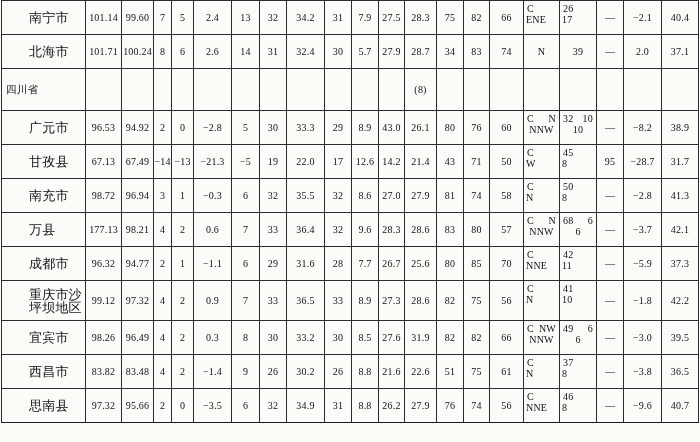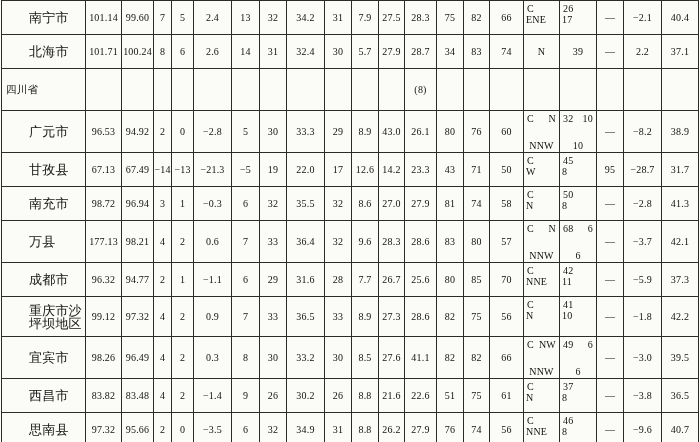--- a/index.html
+++ b/index.html
@@ -40,21 +40,21 @@
     font-size:10.5px;
   }
   tr.city{height:34px;}
   tr.province{height:42px;}
   tr.tall{height:40px;}
   table.climate tr:last-child td{border-bottom:1.6px solid #1c1c1c;}
   
   td.wind{vertical-align:top;padding:1px 2px;}
   .wl1{display:flex;justify-content:space-between;line-height:11px;padding:1px 1px 0 1px;}
   .wl2{text-align:left;padding-right:6px;line-height:11px;}
-  .wl2.center{text-align:center;padding-right:0;margin-top:16px;}
+  .wl2.center{text-align:center;padding-right:0;}
   .wsingle{display:flex;align-items:center;justify-content:center;height:30px;}
 </style>
 </head>
 <body>
 
 <table class="climate">
   <colgroup>
     <col style="width:84px">
       <col style="width:36px">
       <col style="width:32px">
@@ -130,21 +130,21 @@
         <td>34</td>
         <td>83</td>
         <td>74</td>
         <td class="wind">
           <div class="wsingle">N</div>
         </td>
         <td class="wind">
           <div class="wsingle">39</div>
         </td>
         <td>—</td>
-        <td>2.2</td>
+        <td>2.0</td>
         <td>37.1</td>
       </tr>
       <tr class="province">
         <td class="name">四川省</td>
         <td></td>
         <td></td>
         <td></td>
         <td></td>
         <td></td>
         <td></td>
@@ -204,21 +204,21 @@
         <td>67.49</td>
         <td>−14</td>
         <td>−13</td>
         <td>−21.3</td>
         <td>−5</td>
         <td>19</td>
         <td>22.0</td>
         <td>17</td>
         <td>12.6</td>
         <td>14.2</td>
-        <td>23.3</td>
+        <td>21.4</td>
         <td>43</td>
         <td>71</td>
         <td>50</td>
         <td class="wind">
           <div class="wl1">
             <span>C</span>
             <span></span>
           </div>
           <div class="wl2">W</div>
         </td>
@@ -379,21 +379,21 @@
         <td>96.49</td>
         <td>4</td>
         <td>2</td>
         <td>0.3</td>
         <td>8</td>
         <td>30</td>
         <td>33.2</td>
         <td>30</td>
         <td>8.5</td>
         <td>27.6</td>
-        <td>41.1</td>
+        <td>31.9</td>
         <td>82</td>
         <td>82</td>
         <td>66</td>
         <td class="wind">
           <div class="wl1">
             <span>C</span>
             <span>NW</span>
           </div>
           <div class="wl2 center">NNW</div>
         </td>

